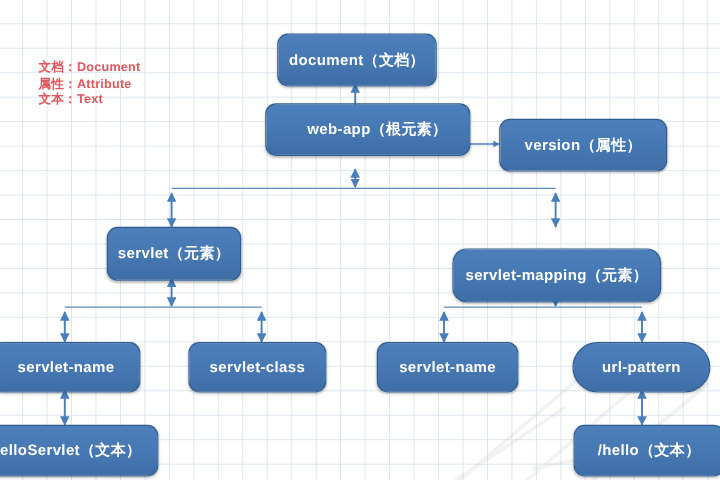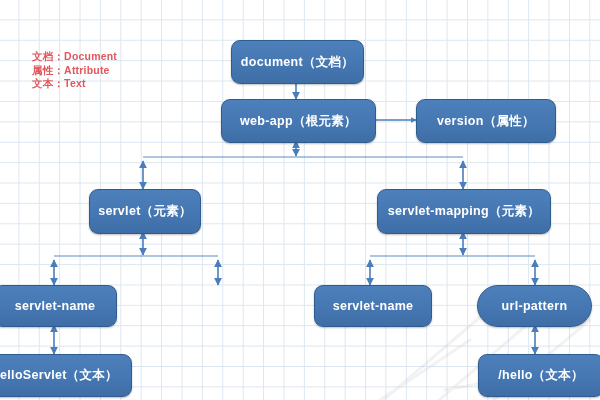--- a/index.html
+++ b/index.html
@@ -95,32 +95,33 @@
       <line x1="535" y1="325" x2="535" y2="354" marker-start="url(#ah)" marker-end="url(#ah)"></line>
     </g>
   </svg>
 
   <div class="legend">
     <div>文档：Document</div>
     <div>属性：Attribute</div>
     <div>文本：Text</div>
   </div>
 
-  <div class="node" style="left:231px;top:28px;width:131px;height:42px;margin-top:12px;">document（文档）</div>
+  <div class="node" style="left:231px;top:28px;width:131px;height:42px;">document（文档）</div>
 
-  <div class="node" style="left:221px;top:99px;width:153px;height:42px;">web-app（根元素）</div>
+  <div class="node" style="left:221px;top:86px;width:153px;height:42px;padding-left:16px;">web-app（根元素）</div>
 
   <div class="node" style="left:416px;top:99px;width:138px;height:42px;">version（属性）</div>
 
   <div class="node" style="left:89px;top:189px;width:110px;height:43px;">servlet（元素）</div>
 
-  <div class="node" style="left:377px;top:189px;width:172px;height:43px;">servlet-mapping（元素）</div>
+  <div class="node" style="left:377px;top:207px;width:172px;height:43px;border-radius:12px;">servlet-mapping（元素）</div>
 
   <div class="node" style="left:-7px;top:285px;width:122px;height:40px;">servlet-name</div>
 
+  <div class="node" style="left:157px;top:285px;width:113px;height:40px;">servlet-class</div>
 
   <div class="node" style="left:314px;top:285px;width:116px;height:40px;">servlet-name</div>
 
   <div class="node" style="left:477px;top:285px;width:113px;height:40px;border-radius:21px;">url-pattern</div>
 
   <div class="node" style="left:-22px;top:354px;width:152px;height:41px;">helloServlet（文本）</div>
 
   <div class="node" style="left:478px;top:354px;width:124px;height:41px;">/hello（文本）</div>
 
 </div>

